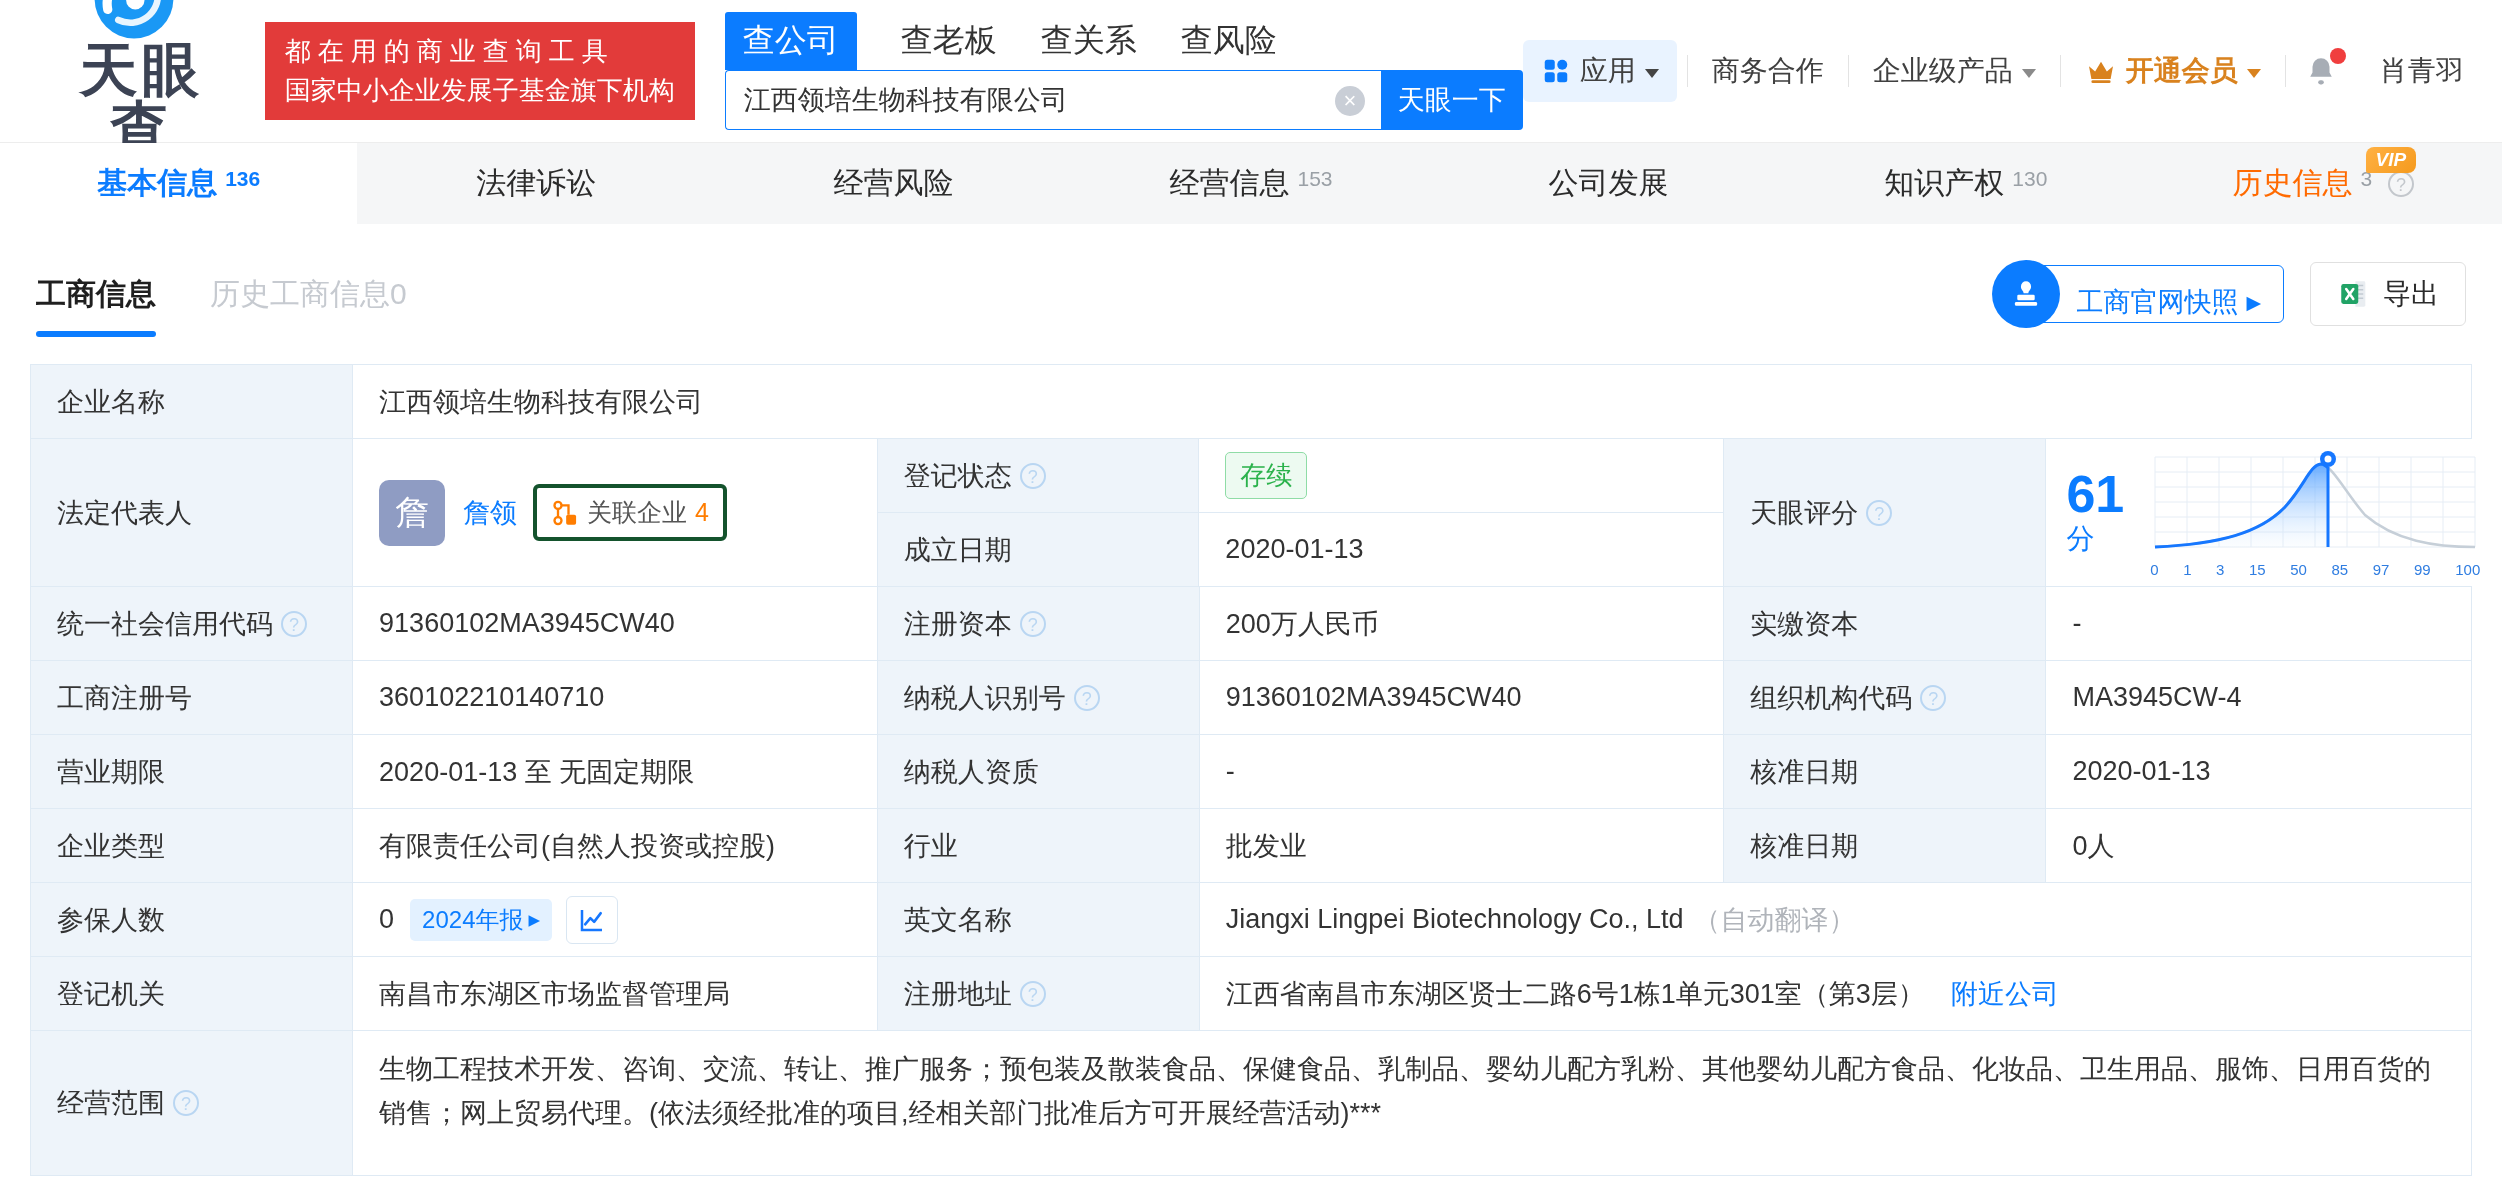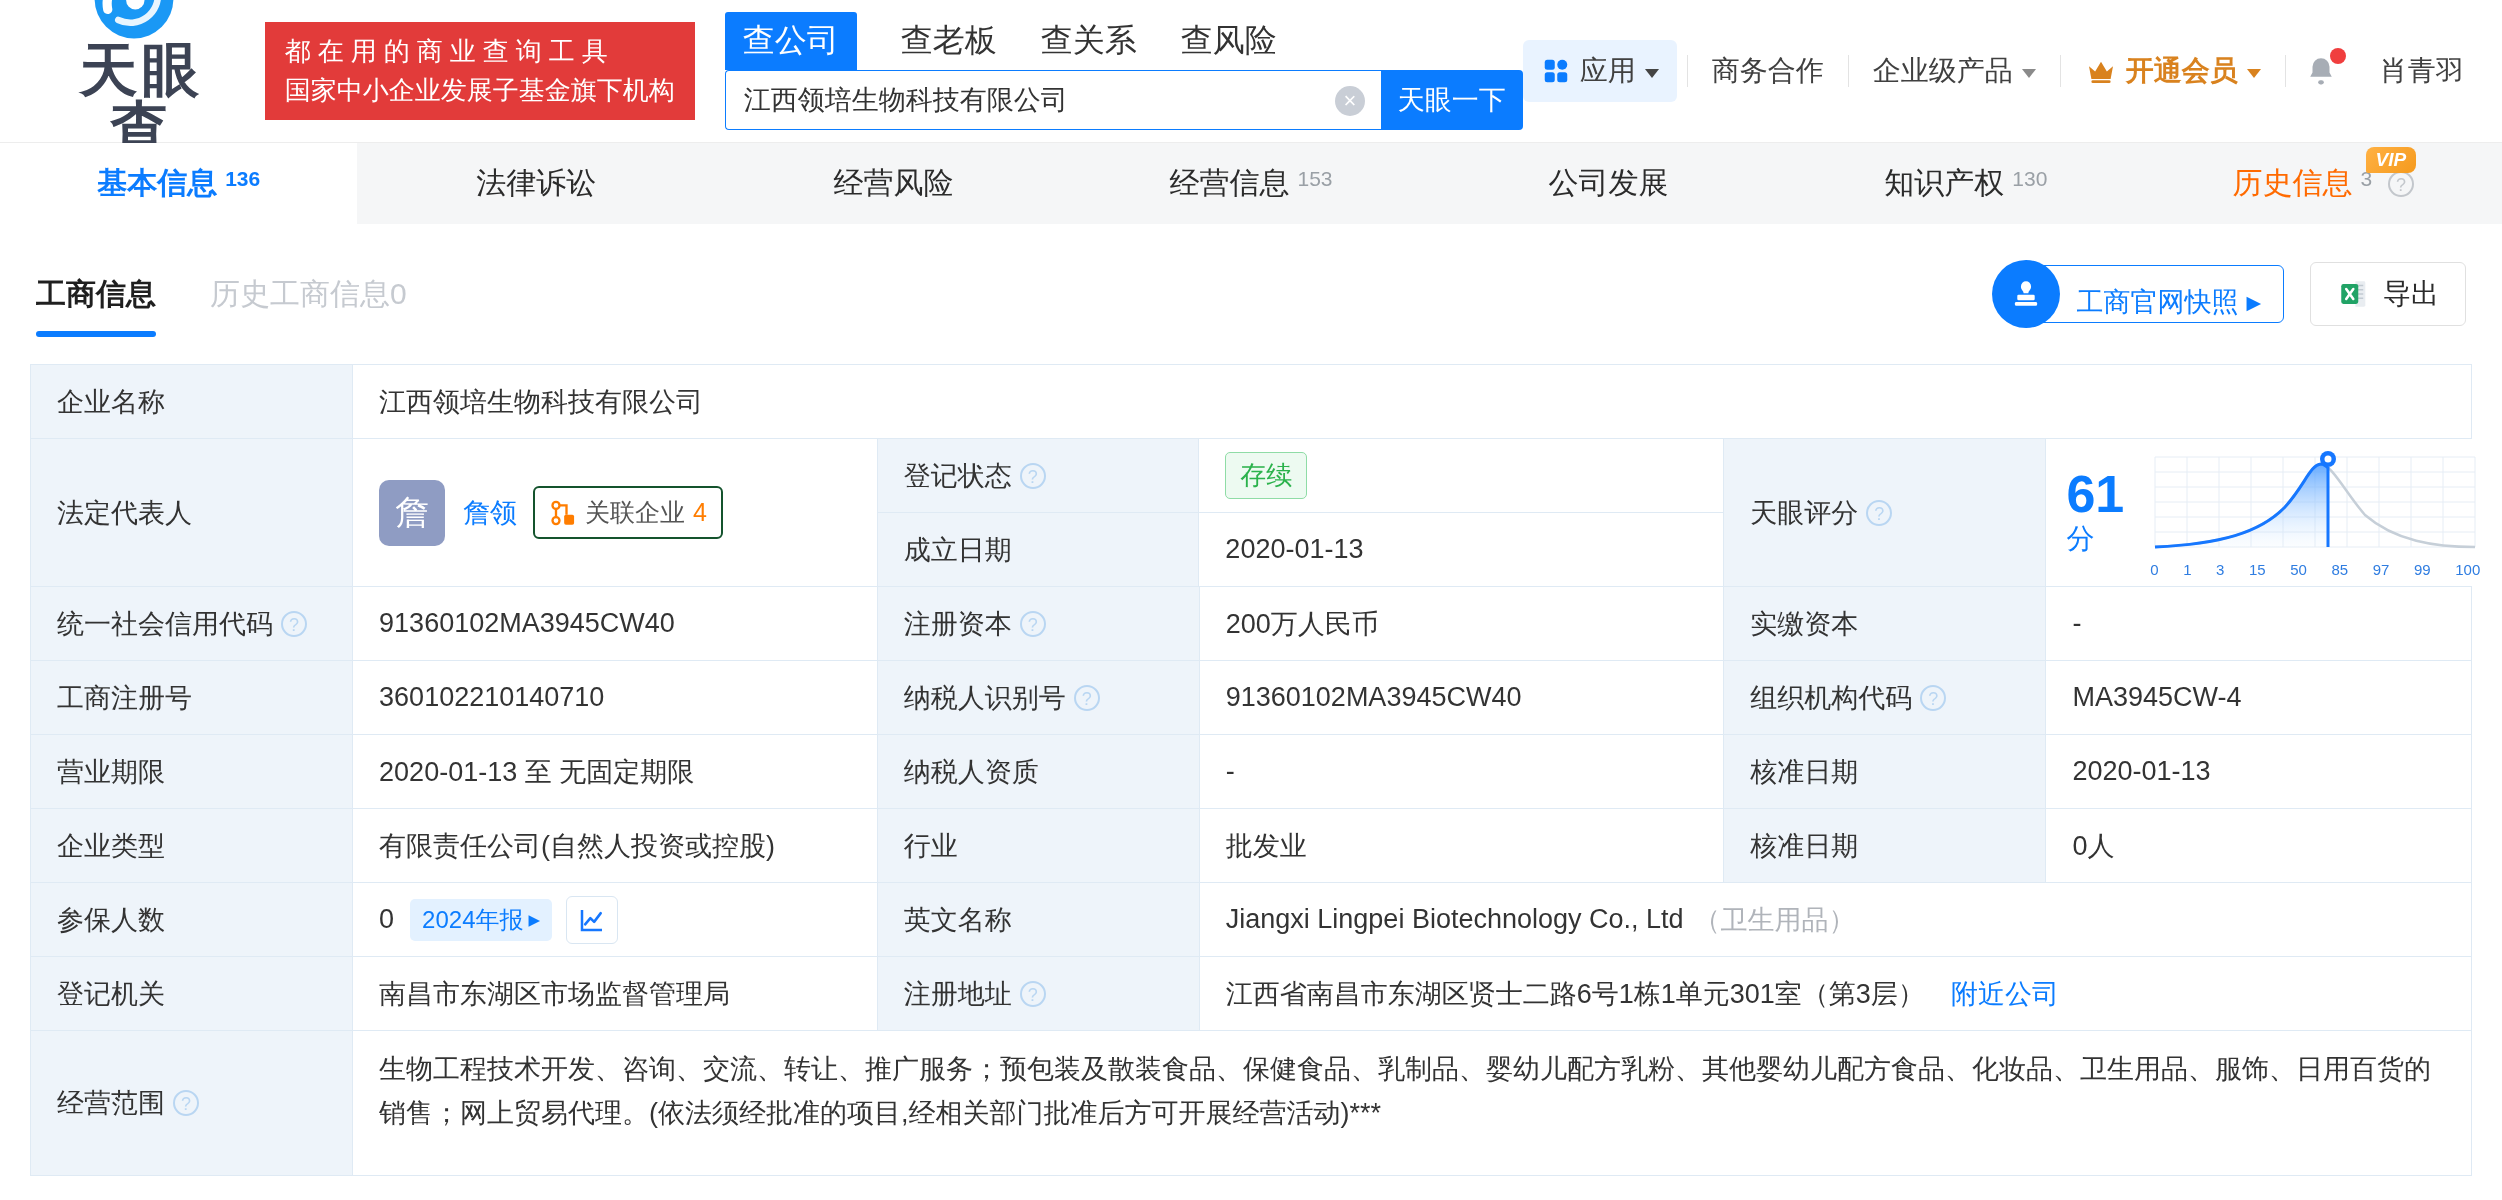--- a/index.html
+++ b/index.html
@@ -82,21 +82,21 @@
   .c-last { flex:1; }
   .h74 { height:74px; }
   .h148 { height:148px; }
   .subrow { display:flex; flex:1; border-bottom:1px solid #dfeaf4; }
   .subrow:last-child { border-bottom:none; }
   .sub-l { width:38.04%; flex:none; }
   .sub-v { flex:1; }
   .link { color:#0b7cff; cursor:pointer; }
   .avatar { width:66px; height:66px; border-radius:10px; background:#8f9cc3; color:#fff; font-size:34px;
     display:flex; align-items:center; justify-content:center; margin-right:18px; flex:none; }
-  .related-badge { display:flex; align-items:center; gap:8px; border:2px solid #14532d; border-radius:6px;
+  .related-badge { display:flex; align-items:center; gap:8px; border:4px solid #14532d; border-radius:6px;
     background:#fff; padding:8px 14px; margin-left:16px; font-size:25px; color:#555; cursor:pointer; }
   .related-count { color:#ff7d00; }
   .status-badge { border:1px solid #8fdca6; background:#edfaf1; color:#2bb24c; border-radius:5px;
     padding:5px 14px; font-size:26px; }
   .score-cell { display:flex; align-items:center; gap:26px; padding:8px 20px; }
   .score-num { font-size:52px; font-weight:bold; color:#0b7cff; line-height:1; }
   .score-unit { font-size:28px; color:#0b7cff; }
   .score-chart { display:flex; flex-direction:column; }
   .xticks { display:flex; justify-content:space-between; width:330px; font-size:15px; color:#2f7de1; margin-top:2px; }
   .report-badge { display:flex; align-items:center; background:#e3f1ff; color:#0b7cff; border-radius:5px;
@@ -447,21 +447,21 @@
           <path d="M4 4v16h16"></path>
           <path d="M6.5 15.5l4.2-5 3 3 5.3-7" stroke-linecap="round" stroke-linejoin="round"></path>
         </svg>
       </span>
     </div>
     <div class="cell lbl c-l">
         <span>英文名称</span>
       </div>
     <div class="cell val c-last">
       <span>Jiangxi Lingpei Biotechnology Co., Ltd</span>
-      <span class="note">（卫生用品）</span>
+      <span class="note">（自动翻译）</span>
     </div>
   </div>
 
   <div class="trow h74">
     <div class="cell lbl c-l">
         <span>登记机关</span>
       </div>
     <div class="cell val c-v">
         <span>南昌市东湖区市场监督管理局</span>
       </div>

